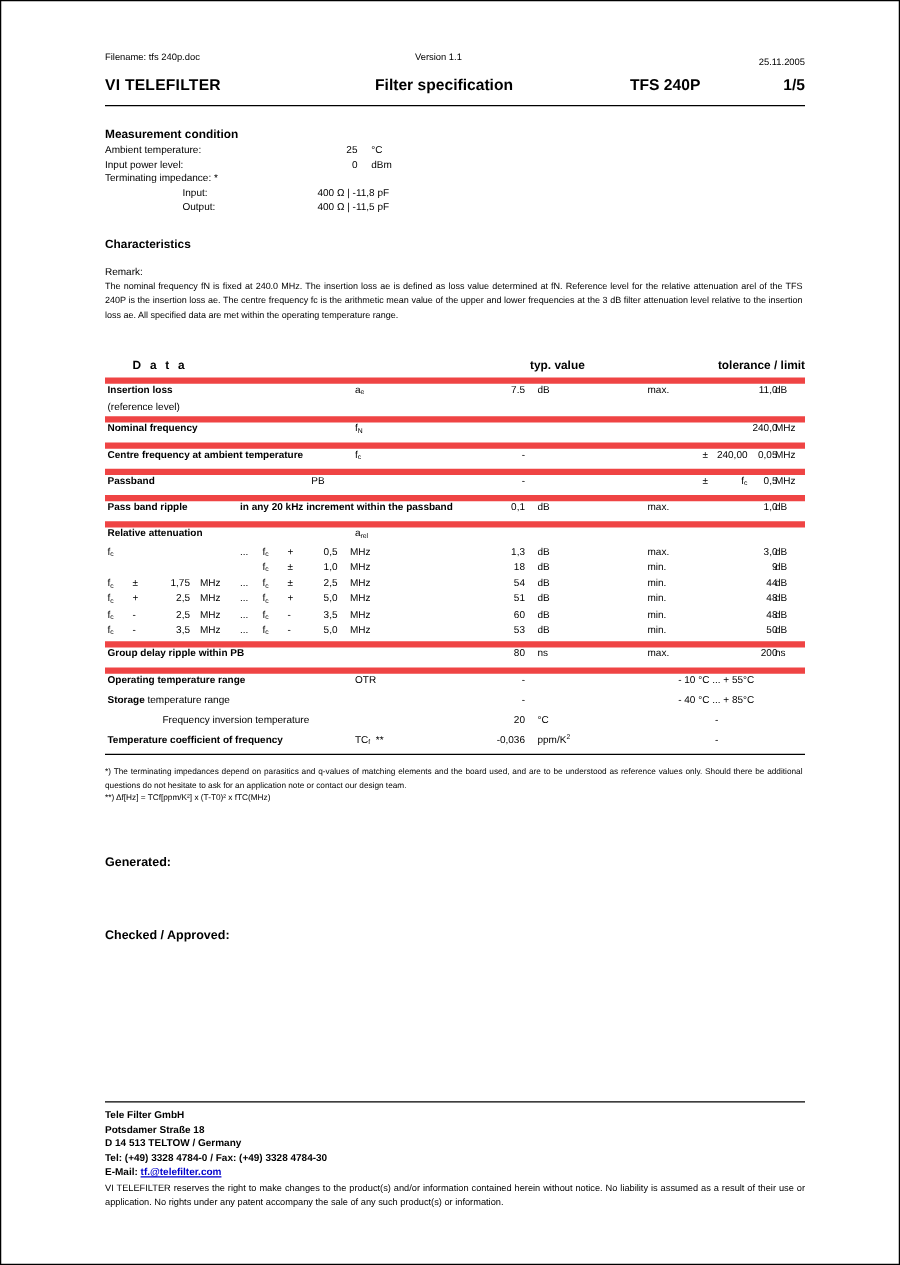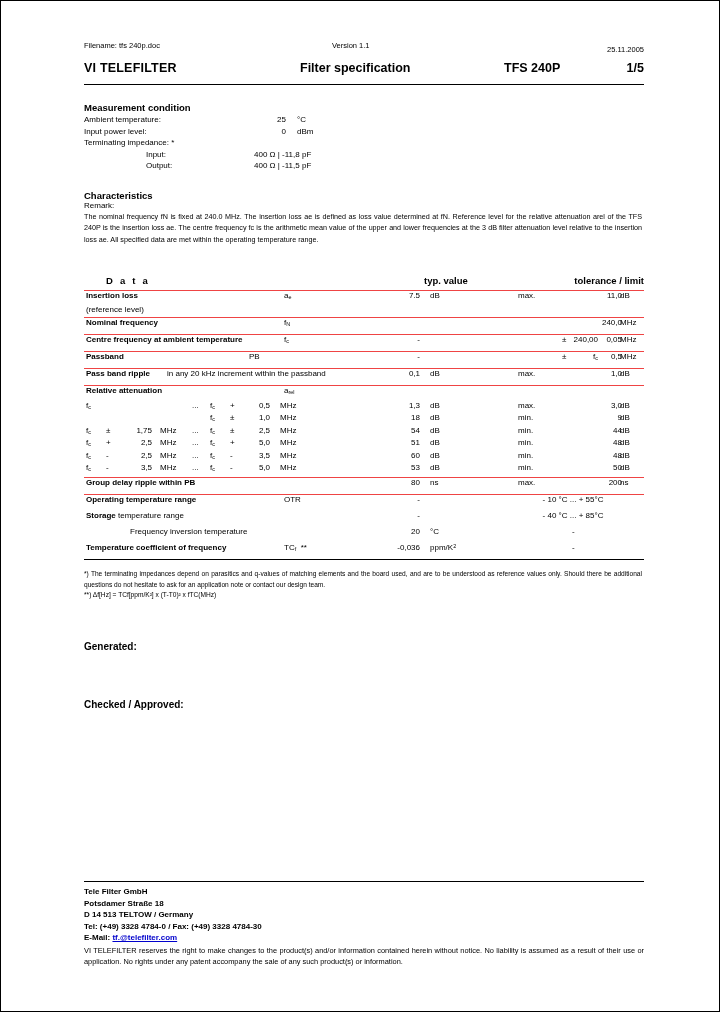--- a/index.html
+++ b/index.html
@@ -69,21 +69,21 @@
     margin-top: 2px;
   }
   .mc .row { position: relative; height: 11.5px; }
   .mc .lbl   { position: absolute; left: 0; }
   .mc .lbl.ind { left: 62px; }
   .mc .val   { position: absolute; left: 170px; width: 32px; text-align: right; }
   .mc .unit  { position: absolute; left: 213px; }
   .mc .cap   { position: absolute; left: 170px; }
 
   
-  .remark-lbl { font-size: 8px; }
+  .remark-lbl { font-size: 8px; margin-top: 12px; }
   .remark {
     font-size: 7.2px;
     line-height: 11.6px;
     text-align: justify;
     margin-top: 1px;
     width: 558px;
   }
 
   
   .table { margin-top: 30px; position: relative; width: 560px; }
@@ -93,33 +93,33 @@
     font-size: 9.5px;
     font-weight: bold;
     margin-left: 22px;
   }
   .thead .h-data { position: absolute; left: 0; letter-spacing: 2.2px; }
   .thead .h-typ  { position: absolute; left: 318px; }
   .thead .h-tol  { position: absolute; right: 0; }
 
   .tr {
     position: relative;
-    border-top: 1px solid #ef4444;
+    border-top: 5px solid #ef4444;
     font-size: 8px;
   }
   .tr.nb { border-top: none; }
   .tline { position: relative; height: 13.5px; }
   .tline.tall { height: 16px; }
 
   .c-name   { position: absolute; left: 2px; font-weight: bold; }
   .c-name.reg { font-weight: normal; padding-left: 44px; }
   .c-sub    { position: absolute; left: 2px; font-weight: normal; }
   .c-sym    { position: absolute; left: 200px; }
   .c-sym.pb { left: 165px; }
-  .c-note   { position: absolute; left: 83px; font-weight: normal; }
+  .c-note   { position: absolute; left: 108px; font-weight: bold; }
   .c-typ    { position: absolute; left: 300px; width: 36px; text-align: right; }
   .c-tunit  { position: absolute; left: 346px; }
   .c-lim    { position: absolute; left: 434px; }
   .c-lim2   { position: absolute; left: 470px; width: 44px; text-align: right; }
   .c-pm     { position: absolute; left: 478px; }
   .c-val2   { position: absolute; left: 502px; width: 36px; text-align: right; }
   .c-lunit  { position: absolute; left: 536px; }
   .c-wide   { position: absolute; left: 434px; width: 110px; text-align: center; }
   .c-dash   { position: absolute; left: 488px; }
 

